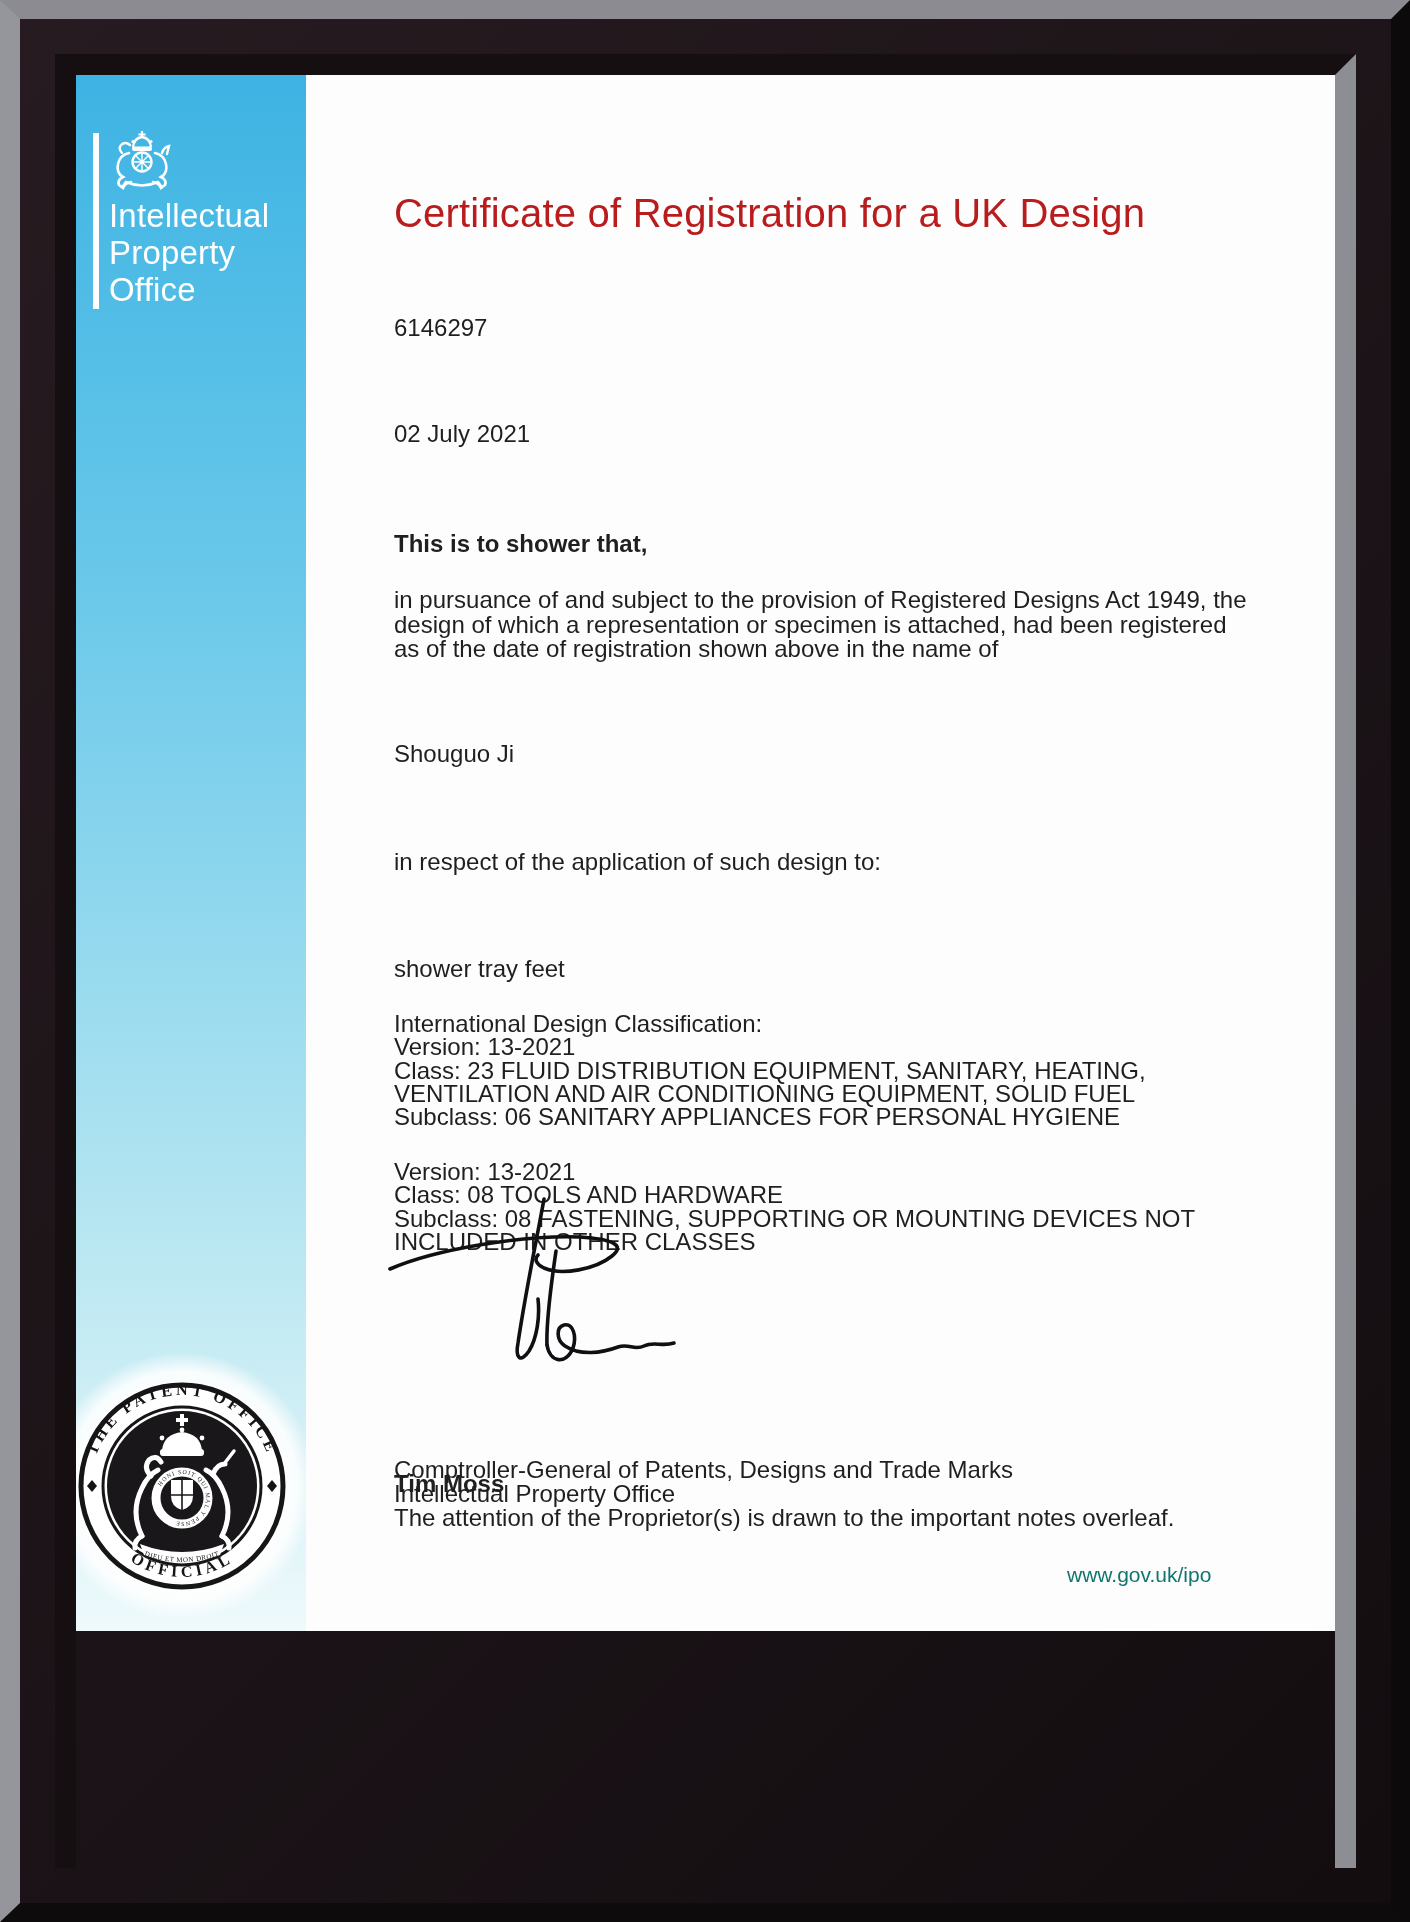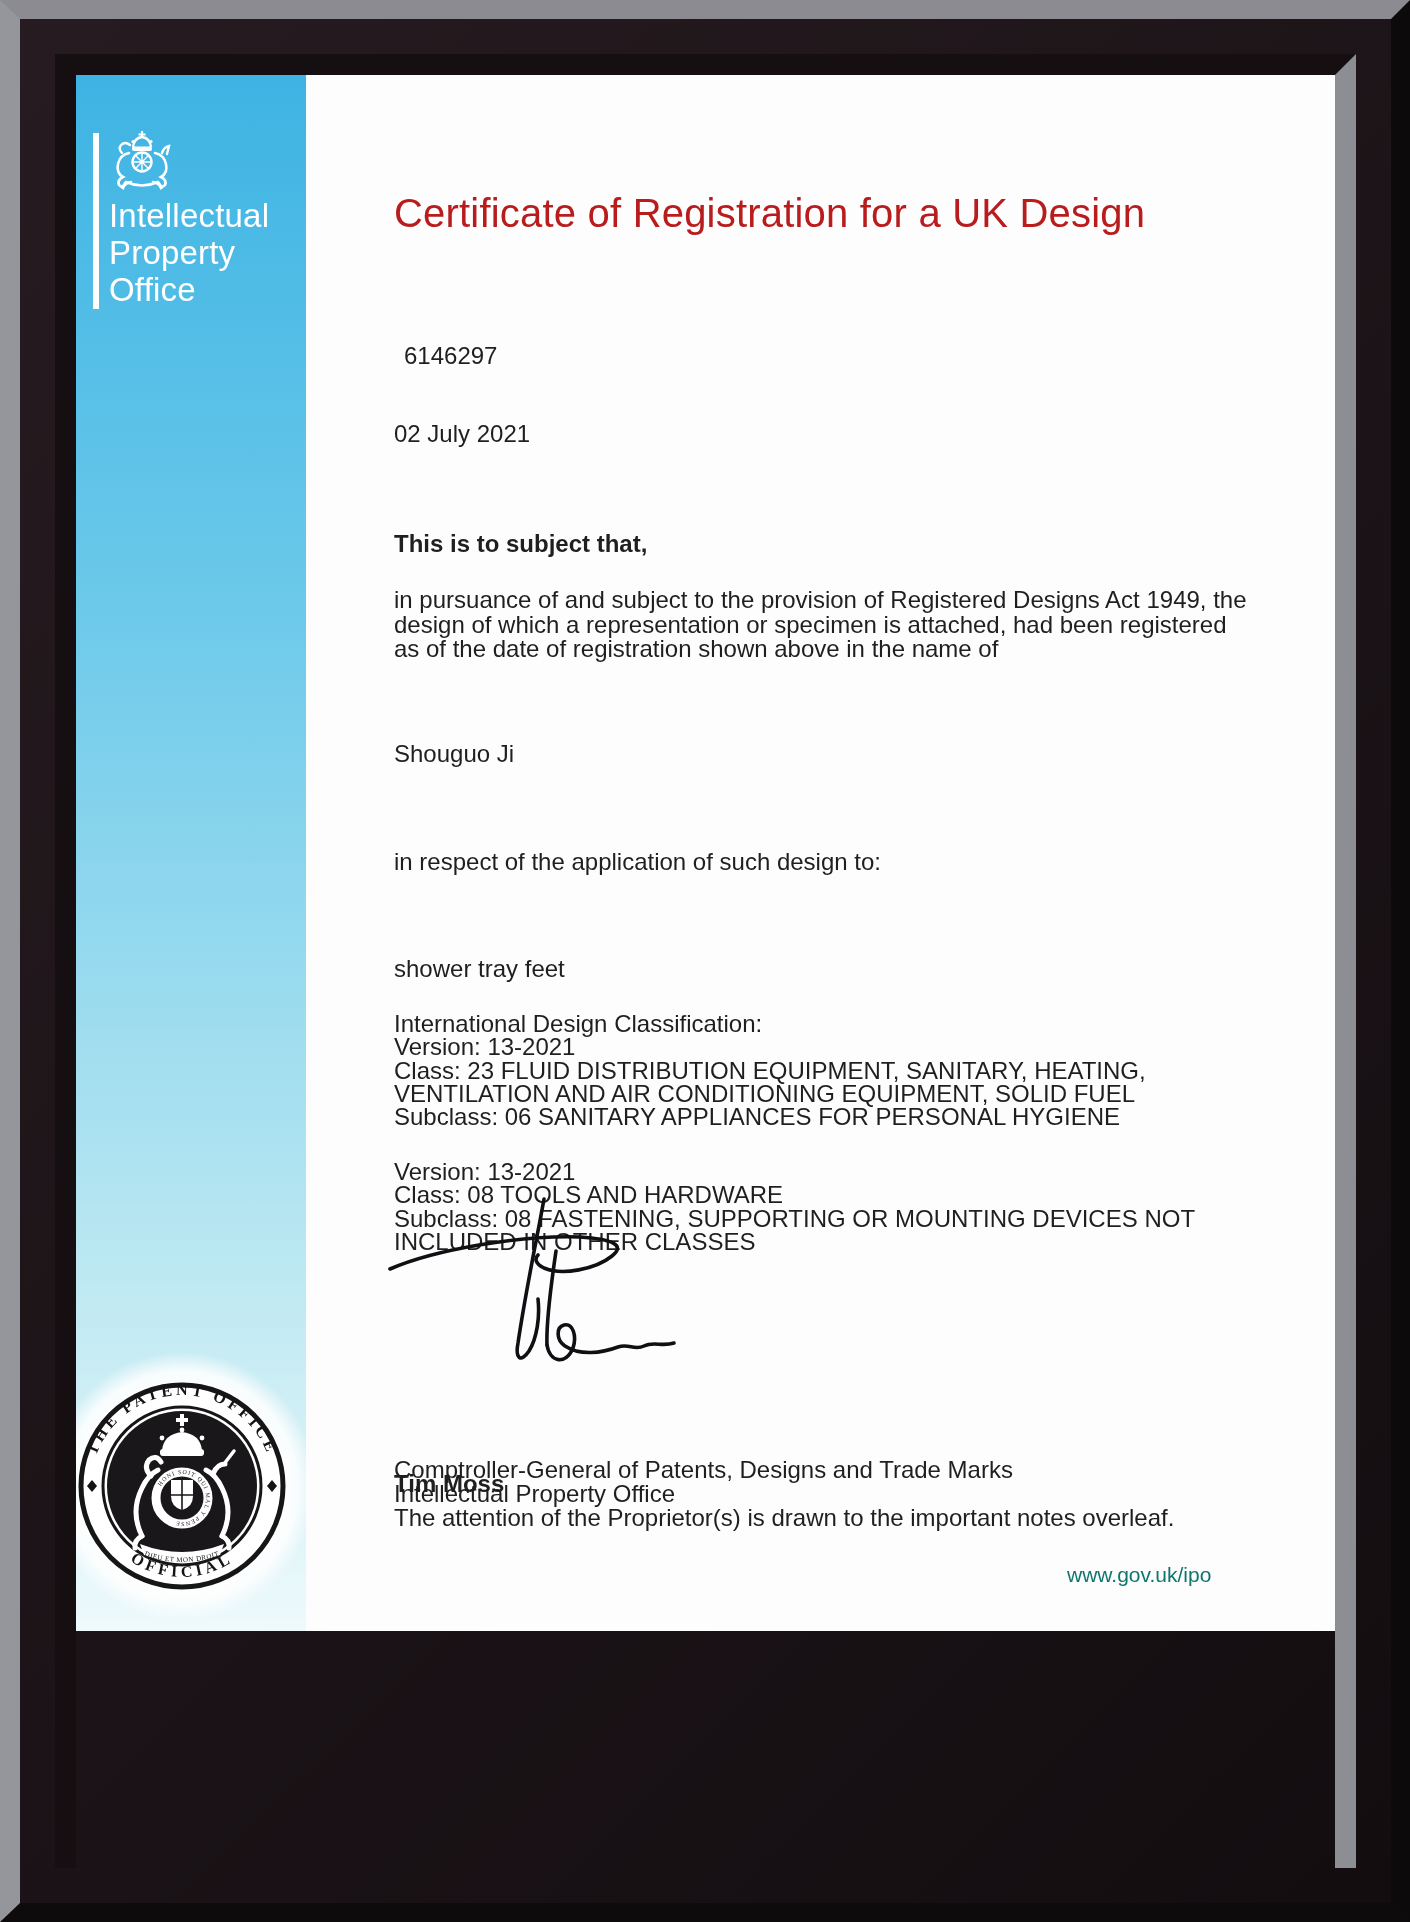--- a/index.html
+++ b/index.html
@@ -15,21 +15,21 @@
     border-right-color:#8d8d94;border-bottom-color:#8f8f96;}
   .page{position:relative;width:1259px;height:1556px;background:#fdfdfd;overflow:hidden;}
   .abs{position:absolute;}
   .sidebar{left:0;top:0;width:230px;height:1772px;
     background:linear-gradient(180deg,#3eb3e3 0%,#4fbce6 12%,#6cc9ea 30%,#92d8ee 48%,#b4e5f1 64%,#d6f1f6 78%,#effafc 88%,#ffffff 94%);}
   .logo-bar{left:17px;top:58px;width:6px;height:176px;background:#ffffff;}
   .logo-crest{left:33px;top:54px;}
   .wordmark{left:33px;top:122px;color:#ffffff;font-size:33px;line-height:37px;white-space:pre-line;font-weight:400;letter-spacing:.2px;}
   .title{left:318px;top:108px;font-size:40px;font-weight:normal;color:#b91c1c;letter-spacing:.2px;margin-top:8px;}
   .t{color:#1f1f1f;font-size:24px;line-height:26px;}
-  .num{left:328px;top:240px;margin-top:28px;}
+  .num{left:318px;top:240px;}
   .date{left:318px;top:346px;}
   .certify{left:318px;top:456px;font-weight:bold;}
   .para{left:318px;top:513px;white-space:pre-line;line-height:24.5px;}
   .prop{left:318px;top:666px;}
   .respect{left:318px;top:774px;}
   .design{left:318px;top:881px;}
   .class1{left:318px;top:937px;white-space:pre-line;line-height:23.3px;}
   .class2{left:318px;top:1085px;white-space:pre-line;line-height:23.3px;}
   .signature{left:308px;top:1118px;}
   .signame{left:318px;top:1358px;font-weight:bold;line-height:24px;margin-top:39px;}
@@ -68,21 +68,21 @@
 
     <div class="abs wordmark">Intellectual
 Property
 Office</div>
 
     <div class="abs title">Certificate of Registration for a UK Design</div>
 
     <div class="abs t num">6146297</div>
     <div class="abs t date">02 July 2021</div>
 
-    <div class="abs t certify">This is to subject that,</div>
+    <div class="abs t certify">This is to shower that,</div>
     <div class="abs t para">in pursuance of and subject to the provision of Registered Designs Act 1949, the
 design of which a representation or specimen is attached, had been registered
 as of the date of registration shown above in the name of</div>
 
     <div class="abs t prop">Shouguo Ji</div>
     <div class="abs t respect">in respect of the application of such design to:</div>
     <div class="abs t design">shower tray feet</div>
 
     <div class="abs t class1">International Design Classification:
 Version: 13-2021

